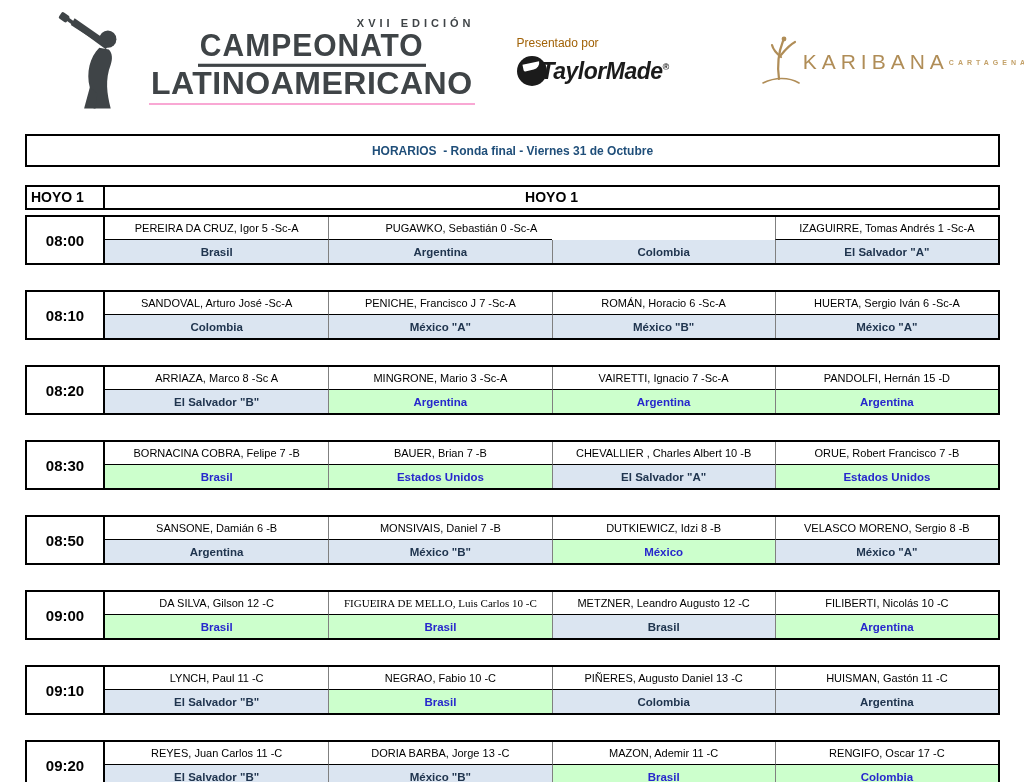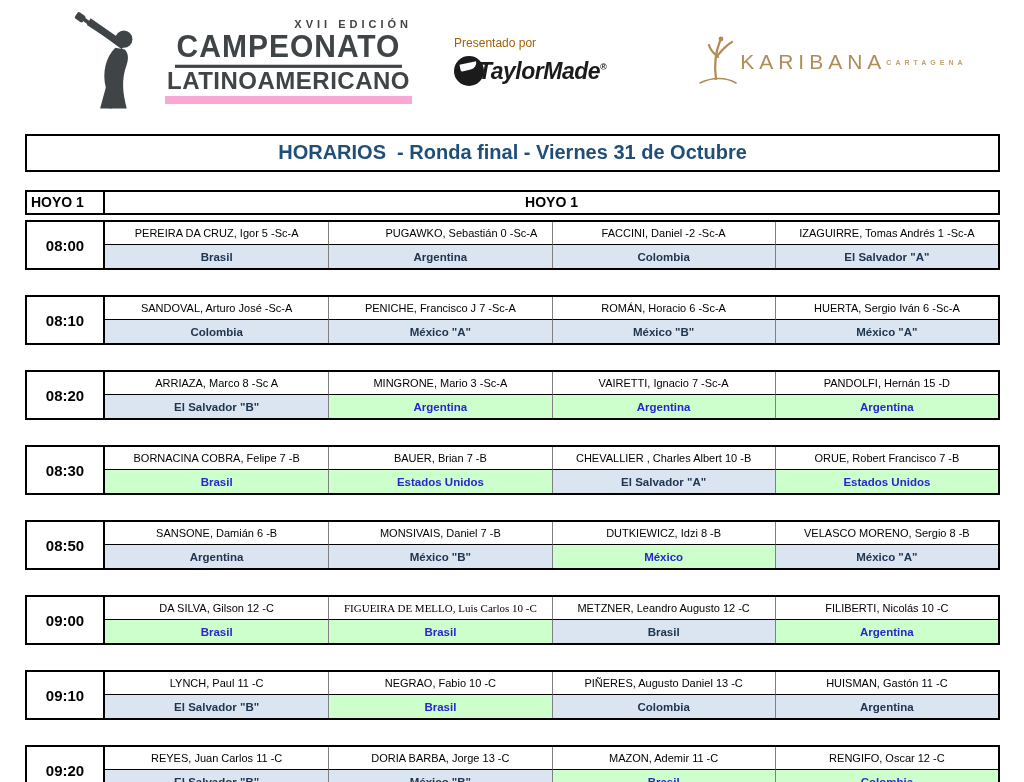--- a/index.html
+++ b/index.html
@@ -3,29 +3,29 @@
 <meta charset="utf-8">
 <style>
   * { margin:0; padding:0; box-sizing:border-box; }
   html,body { background:#ffffff; }
   body {
     width:1024px; height:782px; overflow:hidden;
     font-family:"Liberation Sans", sans-serif; color:#000;
   }
 
   
-  .header { height:122px; display:flex; align-items:center; padding:0 70px 0 48px;margin-left:16px; }
+  .header { height:122px; display:flex; align-items:center; padding:0 70px 0 48px; }
   .brand { display:flex; align-items:center; }
   .golfer-svg { width:95px; height:100px; margin-right:6px; }
   .brand-text { display:flex; flex-direction:column; align-items:center; color:#3f4447; }
   .edition { font-size:11px; font-weight:bold; letter-spacing:4px; align-self:flex-end; margin-bottom:2px; }
   .campeonato { font-size:30px; font-weight:bold; letter-spacing:1px; line-height:1.02;
                 border-bottom:3px solid #3f4447; padding:0 2px 1px 2px; transform:scaleY(1.05); }
-  .latino { font-size:24px; font-weight:bold; letter-spacing:.5px; line-height:1.15;
-            border-bottom:8px solid #f9a8d4; padding:0 2px 1px 2px; }
+  .latino { font-size:32px; font-weight:bold; letter-spacing:.5px; line-height:1.15;
+            border-bottom:2px solid #f9a8d4; padding:0 2px 1px 2px; }
   .vdivider { width:2px; height:64px; background:#9aa0a6; margin:0 22px 0 20px; }
   .presented { display:flex; flex-direction:column; }
   .presented-label { font-size:12px; color:#a16207; margin-bottom:6px; }
   .tm-row { display:flex; align-items:center; }
   .tm-icon { width:30px; height:30px; border-radius:50%; background:#1b1b1b; position:relative; margin-right:-6px; }
   .tm-icon::after { content:""; position:absolute; left:6px; top:7px; width:17px; height:7px;
                     background:#fff; border-radius:0 0 10px 2px; transform:rotate(-12deg); }
   .tm-text { font-size:23px; font-weight:bold; font-style:italic; color:#1b1b1b; letter-spacing:-0.5px; }
   .tm-reg { font-size:9px; vertical-align:super; }
 
@@ -40,21 +40,21 @@
   .wegolf-text { font-family:"Liberation Serif", serif; font-size:24px; font-weight:bold; color:#1b2a5a; }
   .wegolf-text .dot { color:#3aa8c9; }
   .tour { display:flex; align-items:center; gap:2px; }
   .tour-swirl { width:26px; height:26px; }
   .tour-text { font-family:"Liberation Serif", serif; font-size:20px; font-weight:bold; font-style:italic;
                color:#b08d57; letter-spacing:1px; }
 
   
   .title-bar { margin:12px 24px 0 25px; width:975px; border:2px solid #000;
                text-align:center; padding:5px 0 6px; }
-  .title-bar span { color:#1f4e79; font-size:20px; font-weight:bold; white-space:pre; }
+  .title-bar span { color:#1f4e79; font-size:12px; font-weight:bold; white-space:pre; }
 
   
   .sched { margin:18px 0 0 25px; width:975px; }
   .hoyo-row { display:grid; grid-template-columns:78px 1fr; border:2px solid #000; margin-bottom:5px; }
   .hoyo-left { border-right:2px solid #000; font-weight:bold; font-size:14px; padding:2px 4px 3px; }
   .hoyo-center { text-align:center; font-weight:bold; font-size:14px; padding:2px 0 3px; }
 
   .block { display:grid; grid-template-columns:78px repeat(4,1fr); grid-template-rows:23px 23px;
            border:2px solid #000; margin-bottom:25px; background:#fff; }
   .cell-time { grid-row:1 / 3; grid-column:1; border-right:2px solid #000;
@@ -124,21 +124,20 @@
 <div class="sched">
   <div class="hoyo-row">
     <div class="hoyo-left">HOYO 1</div>
     <div class="hoyo-center">HOYO 1</div>
   </div>
   <div id="groups">
       <div class="block">
         <div class="cell-time">08:00</div>
         <div class="cell-name" style="grid-area: 1 / 2;">PEREIRA DA CRUZ, Igor 5 -Sc-A</div>
         <div class="cell-name nb" style="grid-area: 1 / 3; padding-left: 42px;">PUGAWKO, Sebastián 0 -Sc-A</div>
-        <div class="cell-name nb" style="grid-area: 1 / 4;">FACCINI, Daniel -2 -Sc-A</div>
         <div class="cell-name nb" style="grid-area: 1 / 5;">IZAGUIRRE, Tomas Andrés 1 -Sc-A</div>
         <div class="cell-country blue" style="grid-area: 2 / 2;">Brasil</div>
         <div class="cell-country blue cb" style="grid-area: 2 / 3;">Argentina</div>
         <div class="cell-country blue cb" style="grid-area: 2 / 4;">Colombia</div>
         <div class="cell-country blue cb" style="grid-area: 2 / 5;">El Salvador "A"</div>
       </div>
       <div class="block">
         <div class="cell-time">08:10</div>
         <div class="cell-name" style="grid-area: 1 / 2; text-align: center;">SANDOVAL, Arturo José  -Sc-A</div>
         <div class="cell-name nb" style="grid-area: 1 / 3;">PENICHE, Francisco J  7 -Sc-A</div>
@@ -202,20 +201,20 @@
         <div class="cell-country blue" style="grid-area: 2 / 2;">El Salvador "B"</div>
         <div class="cell-country green cb" style="grid-area: 2 / 3;">Brasil</div>
         <div class="cell-country blue cb" style="grid-area: 2 / 4;">Colombia</div>
         <div class="cell-country blue cb" style="grid-area: 2 / 5;">Argentina</div>
       </div>
       <div class="block">
         <div class="cell-time">09:20</div>
         <div class="cell-name" style="grid-area: 1 / 2;">REYES, Juan Carlos 11 -C</div>
         <div class="cell-name nb" style="grid-area: 1 / 3;">DORIA BARBA, Jorge 13 -C</div>
         <div class="cell-name nb" style="grid-area: 1 / 4;">MAZON, Ademir 11 -C</div>
-        <div class="cell-name nb" style="grid-area: 1 / 5;">RENGIFO, Oscar  12 -C</div>
+        <div class="cell-name nb" style="grid-area: 1 / 5;">RENGIFO, Oscar  17 -C</div>
         <div class="cell-country blue" style="grid-area: 2 / 2;">El Salvador "B"</div>
         <div class="cell-country blue cb" style="grid-area: 2 / 3;">México "B"</div>
         <div class="cell-country green cb" style="grid-area: 2 / 4;">Brasil</div>
         <div class="cell-country green cb" style="grid-area: 2 / 5;">Colombia</div>
       </div>
     </div>
 </div>
 
 </body></html>

